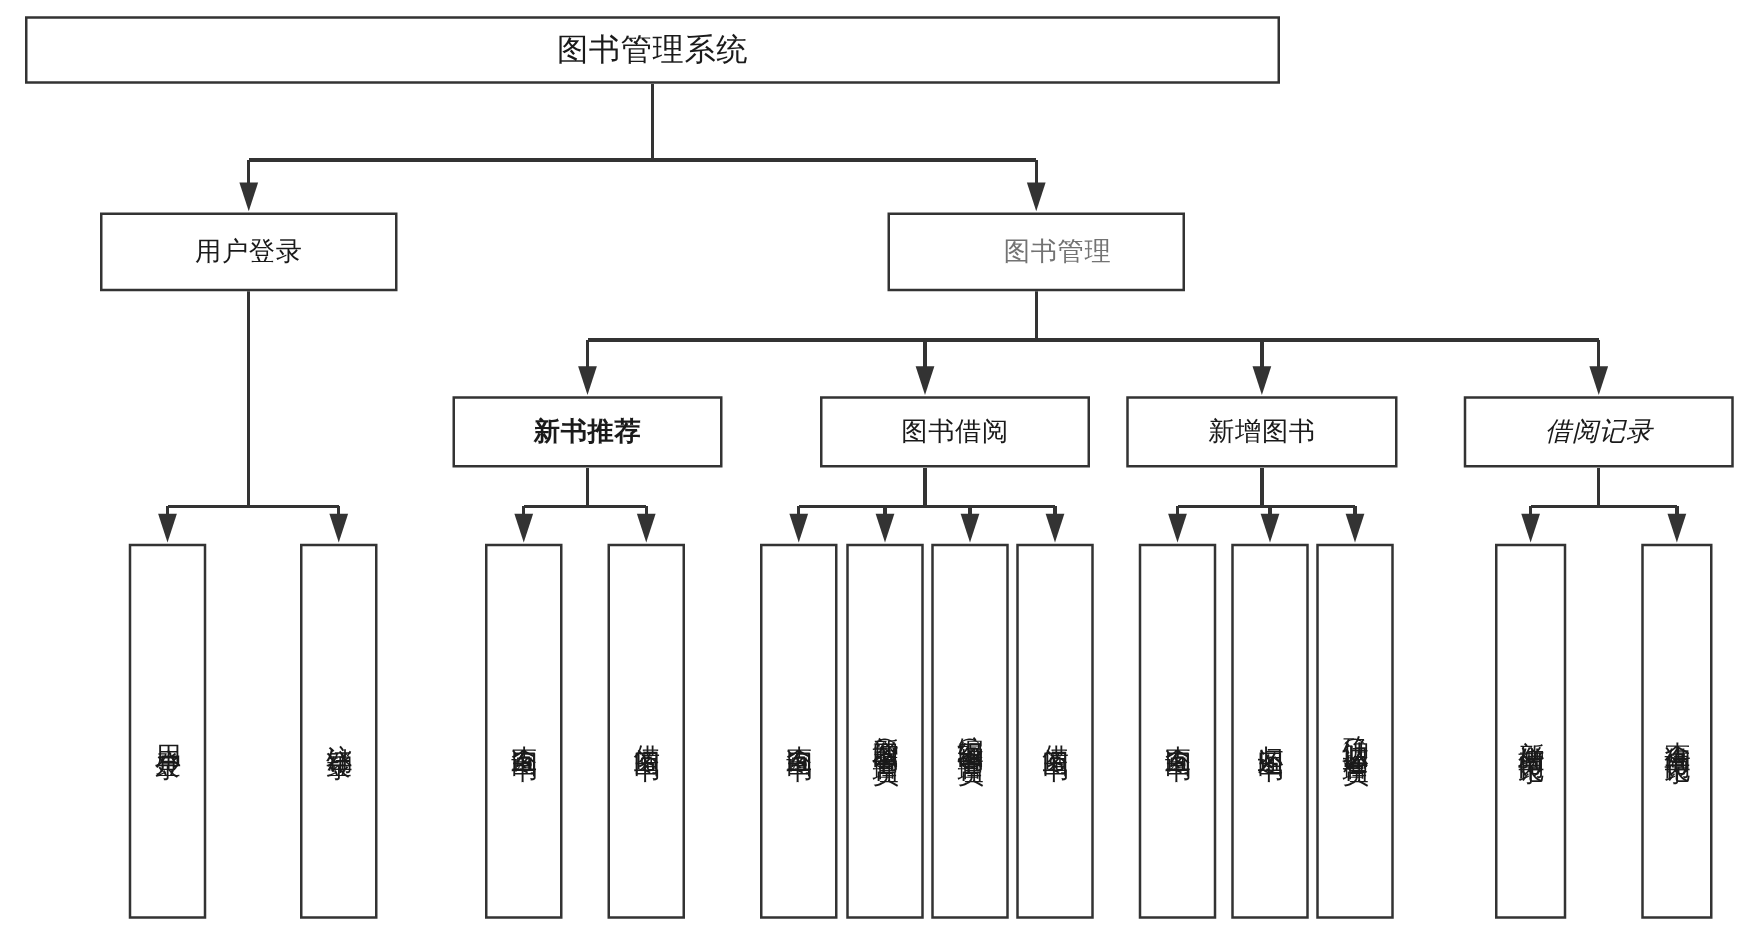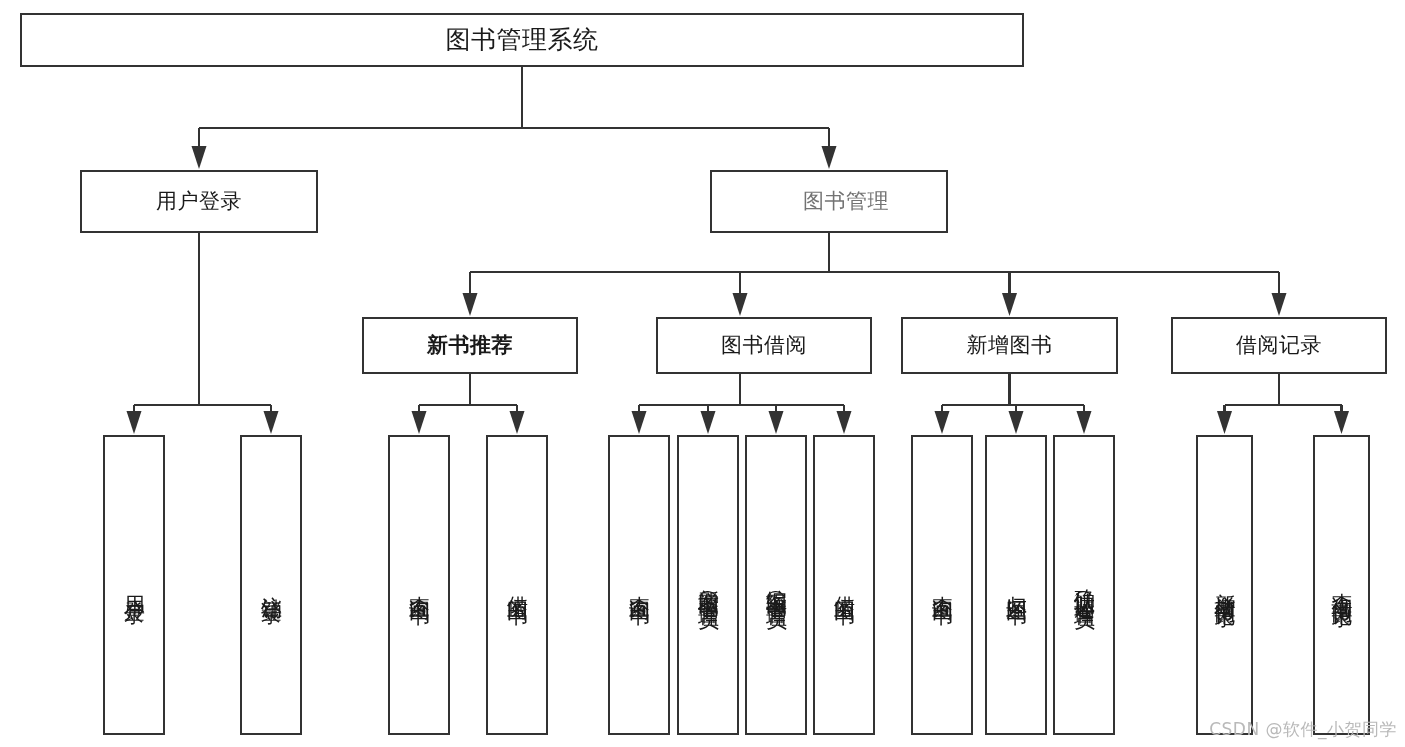--- a/index.html
+++ b/index.html
@@ -144,21 +144,21 @@
       </div>
       <div class="node horizontal" style="left: 362px; top: 317px; width: 216px; height: 57px; border-color: rgb(51, 51, 51); background: rgb(255, 255, 255);">
         <span class="label" style="color: rgb(26, 26, 26); font-weight: bold;">新书推荐</span>
       </div>
       <div class="node horizontal" style="left: 656px; top: 317px; width: 216px; height: 57px; border-color: rgb(51, 51, 51); background: rgb(255, 255, 255);">
         <span class="label" style="color: rgb(26, 26, 26);">图书借阅</span>
       </div>
       <div class="node horizontal" style="left: 901px; top: 317px; width: 217px; height: 57px; border-color: rgb(51, 51, 51); background: rgb(255, 255, 255);">
         <span class="label" style="color: rgb(26, 26, 26);">新增图书</span>
       </div>
-      <div class="node horizontal" style="left: 1171px; top: 317px; width: 216px; height: 57px; border-color: rgb(51, 51, 51); background: rgb(255, 255, 255);">
+      <div class="node horizontal" style="left: 1171px; top: 317px; width: 216px; height: 57px; border-color: rgb(51, 51, 51); background: rgb(255, 255, 255); font-style: italic;">
         <span class="label" style="color: rgb(26, 26, 26);">借阅记录</span>
       </div>
       <div class="node vertical" style="left: 103px; top: 435px; width: 62px; height: 300px; border-color: rgb(51, 51, 51); background: rgb(255, 255, 255);">
         <span class="label" style="color: rgb(26, 26, 26);">用户登录</span>
       </div>
       <div class="node vertical" style="left: 240px; top: 435px; width: 62px; height: 300px; border-color: rgb(51, 51, 51); background: rgb(255, 255, 255);">
         <span class="label" style="color: rgb(26, 26, 26);">注销登录</span>
       </div>
       <div class="node vertical" style="left: 388px; top: 435px; width: 62px; height: 300px; border-color: rgb(51, 51, 51); background: rgb(255, 255, 255);">
         <span class="label" style="color: rgb(26, 26, 26);">查询图书</span>
@@ -188,15 +188,14 @@
         <span class="label" style="color: rgb(26, 26, 26);">确认归还（管理员）</span>
       </div>
       <div class="node vertical" style="left: 1196px; top: 435px; width: 57px; height: 300px; border-color: rgb(51, 51, 51); background: rgb(255, 255, 255);">
         <span class="label" style="color: rgb(26, 26, 26);">新增借阅记录</span>
       </div>
       <div class="node vertical" style="left: 1313px; top: 435px; width: 57px; height: 300px; border-color: rgb(51, 51, 51); background: rgb(255, 255, 255);">
         <span class="label" style="color: rgb(26, 26, 26);">查询借阅记录</span>
       </div>
     </div>
 
-  <div id="watermark">CSDN @软件_小贺同学</div>
 
 </div>
 
 </body></html>

